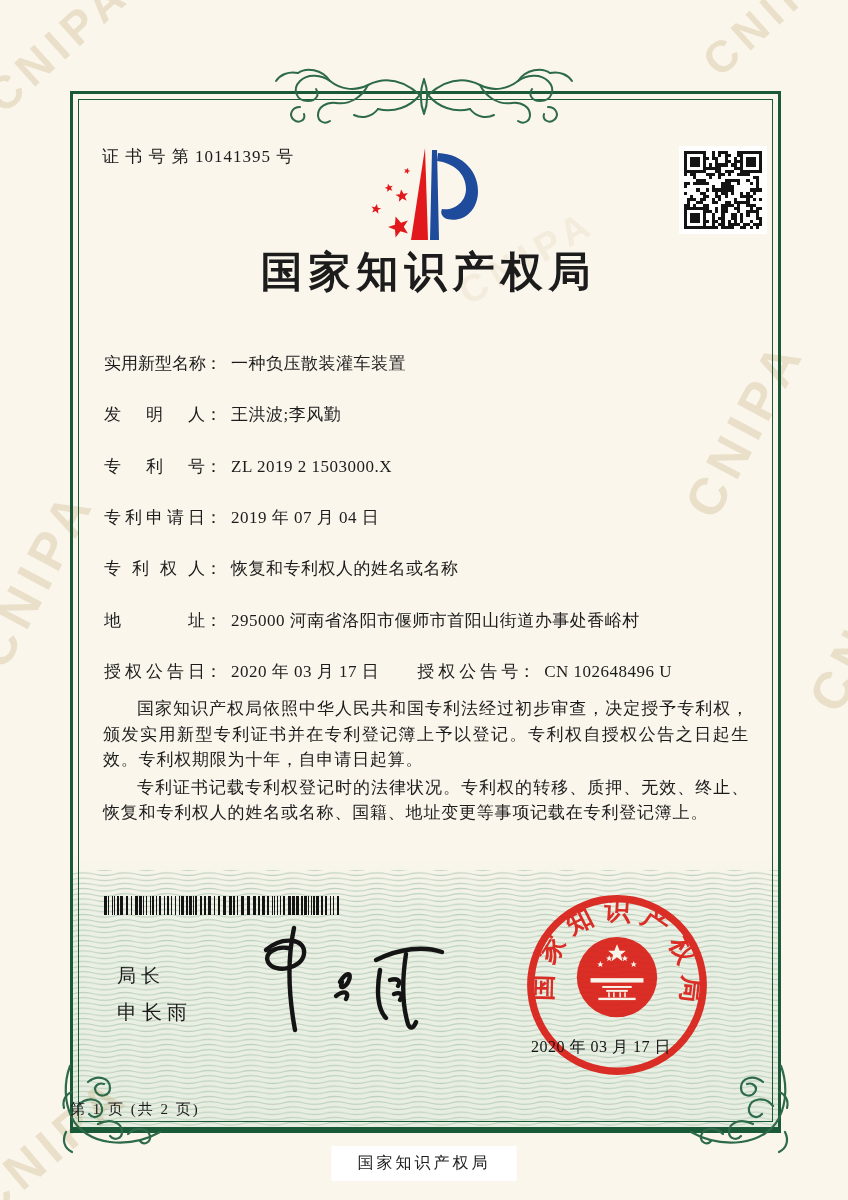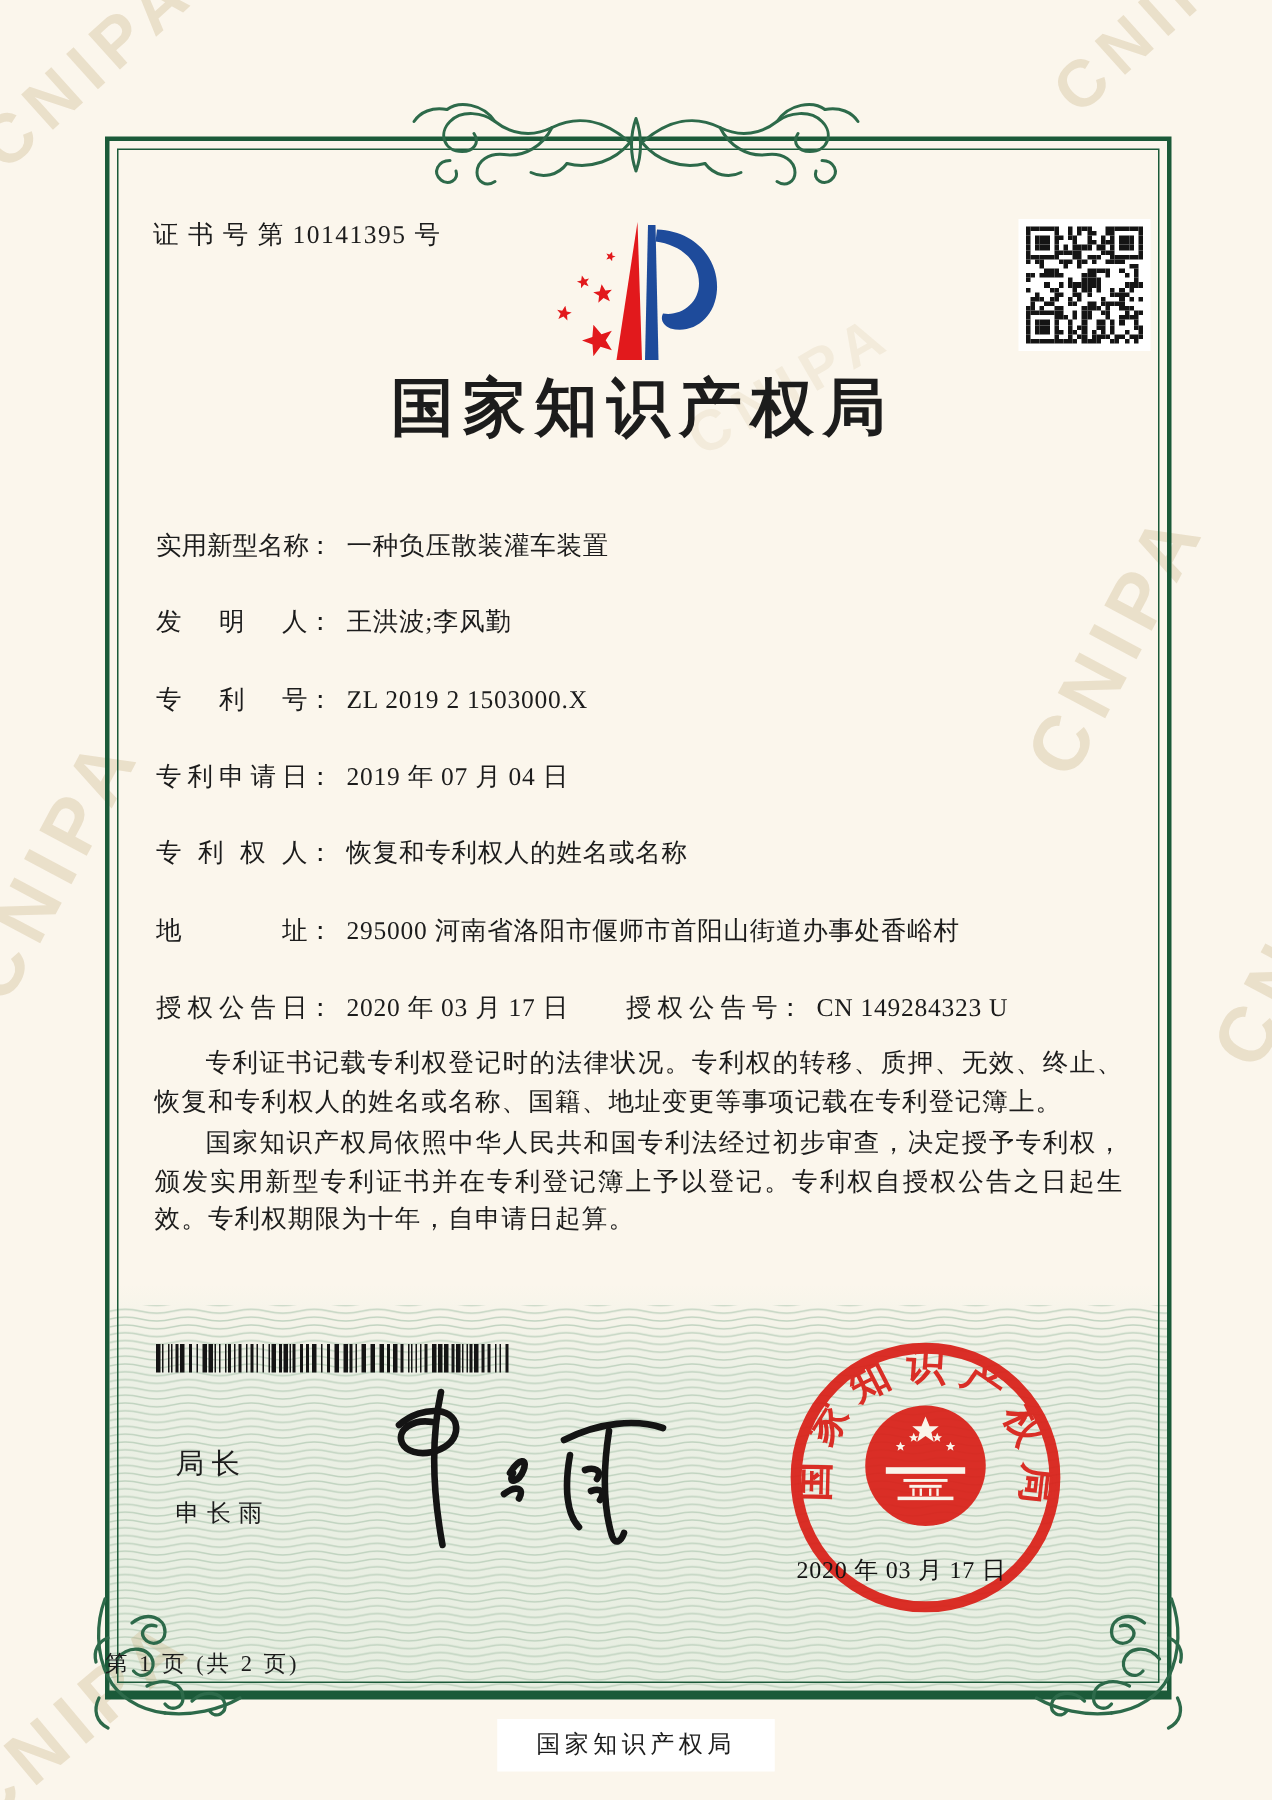--- a/index.html
+++ b/index.html
@@ -23,21 +23,21 @@
   .frow{left:104px;font-size:17px;white-space:nowrap;}
   .jlabel{display:inline-flex;justify-content:space-between;width:101px;vertical-align:bottom;}
   .colon{display:inline-block;margin-right:9px;}
   .fval{letter-spacing:0.5px;}
   .grant2{margin-left:38px;}
   .paras{left:103px;top:696px;width:646px;font-size:17px;line-height:25.5px;letter-spacing:0.8px;text-align:justify;}
   .paras p{margin:0 0 2px 0;text-indent:2em;}
   #barcode{left:104px;top:896px;width:242px;height:19px;display:flex;align-items:stretch;}
   #barcode i{display:block;background:#141414;height:100%;}
   .officer-title{left:117px;top:963px;font-size:19px;letter-spacing:5px;}
-  .officer-name{left:117px;top:999px;font-size:16px;letter-spacing:5px;}
+  .officer-name{left:117px;top:999px;font-size:20px;letter-spacing:5px;}
   .sig{left:248px;top:922px;z-index:4;}
   .seal{left:519px;top:887px;z-index:5;}
   .seal-date{left:531px;top:1037px;width:160px;font-size:16px;letter-spacing:0.5px;z-index:6;color:#141414;}
   .page-info{left:70px;top:1100px;width:568px;font-size:15px;letter-spacing:2px;z-index:4;}
   .note-box{left:424px;top:1146px;transform:translateX(-50%);background:#ffffff;padding:7px 26px;
             font-size:16px;letter-spacing:3px;white-space:nowrap;z-index:4;}
   #qr{left:679px;top:146px;width:88px;height:88px;background:#fff;padding:5px;box-sizing:border-box;
       display:grid;grid-template-columns:repeat(25,1fr);grid-template-rows:repeat(25,1fr);z-index:4;}
   #qr i{display:block;}
   #qr .q1{background:#141414;}
@@ -812,26 +812,26 @@
         <span>权</span>
         <span>公</span>
         <span>告</span>
         <span>日</span>
       </span><span class="colon">：</span><span class="fval">2020 年 03 月 17 日</span><span class="jlabel grant2">
         <span>授</span>
         <span>权</span>
         <span>公</span>
         <span>告</span>
         <span>号</span>
-      </span><span class="colon">：</span><span class="fval">CN 149284323 U</span>
+      </span><span class="colon">：</span><span class="fval">CN 102648496 U</span>
   </div>
 
   <div class="ct paras">
+    <p>国家知识产权局依照中华人民共和国专利法经过初步审查，决定授予专利权，颁发实用新型专利证书并在专利登记簿上予以登记。专利权自授权公告之日起生效。专利权期限为十年，自申请日起算。</p>
     <p>专利证书记载专利权登记时的法律状况。专利权的转移、质押、无效、终止、恢复和专利权人的姓名或名称、国籍、地址变更等事项记载在专利登记簿上。</p>
-    <p>国家知识产权局依照中华人民共和国专利法经过初步审查，决定授予专利权，颁发实用新型专利证书并在专利登记簿上予以登记。专利权自授权公告之日起生效。专利权期限为十年，自申请日起算。</p>
   </div>
 
   <div id="barcode" class="ct">
       <i style="width: 3px; margin-right: 1px;"></i>
       <i style="width: 1px; margin-right: 3px;"></i>
       <i style="width: 1px; margin-right: 1px;"></i>
       <i style="width: 1px; margin-right: 2px;"></i>
       <i style="width: 2px; margin-right: 1px;"></i>
       <i style="width: 3px; margin-right: 3px;"></i>
       <i style="width: 2px; margin-right: 3px;"></i>

